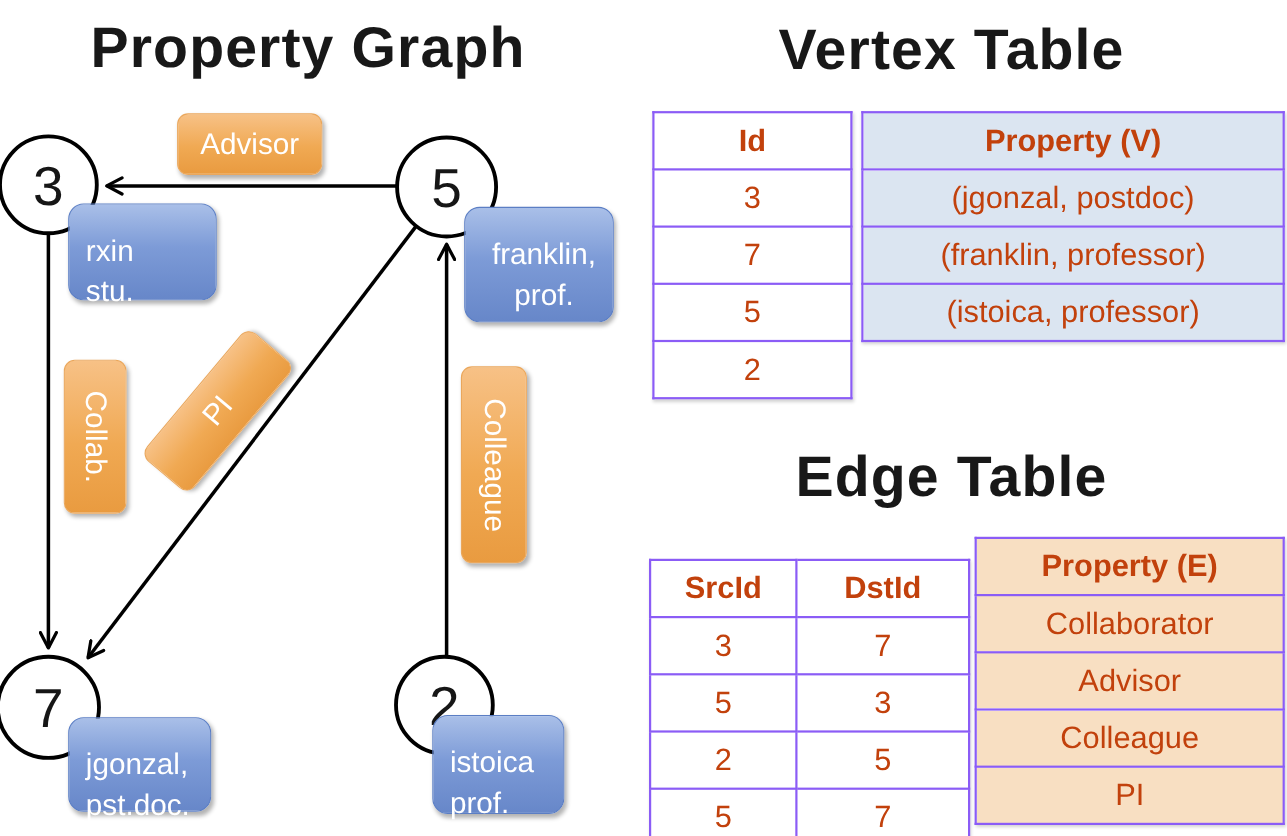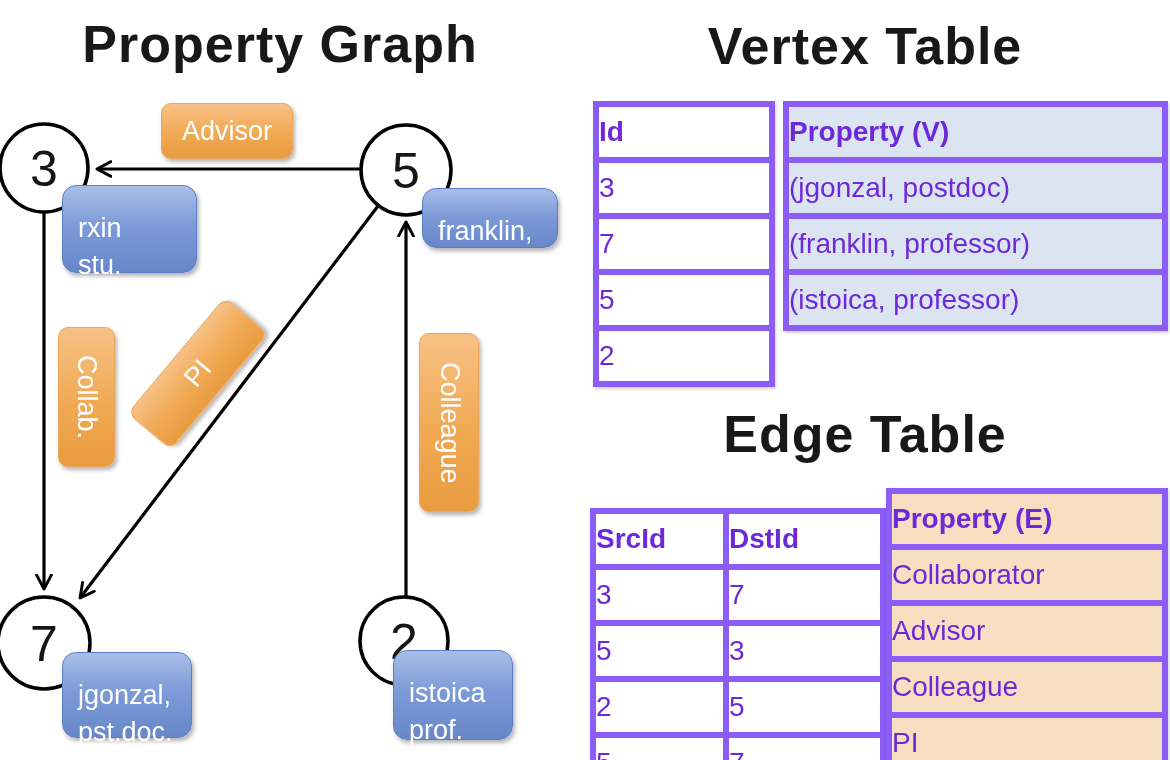--- a/index.html
+++ b/index.html
@@ -37,33 +37,33 @@
   
   .vbox {
     position:absolute; box-sizing:border-box;
     background:linear-gradient(180deg,#a9bfe8 0%, #7d9bd7 45%, #6787c9 100%);
     border:1.5px solid #5b7ec4; border-radius:14px;
     box-shadow:2px 3px 4px rgba(0,0,0,0.30);
     color:#ffffff; font-size:27px; font-weight:300; line-height:1.38;
     padding:24px 6px 6px 15px;
   }
   .vbox-rxin     { left:62px;  top:185px; width:135px; height:88px; }
-  .vbox-franklin { left:422px; top:188px; width:136px; height:60px; }
+  .vbox-franklin { left:422px; top:188px; width:136px; height:105px;text-align:center; }
   .vbox-jgonzal  { left:62px;  top:652px; width:130px; height:86px; }
   .vbox-istoica  { left:393px; top:650px; width:120px; height:90px; }
   .vbox span { display:block; }
 
   
   table {
     position:absolute; border-collapse:collapse; table-layout:fixed;
     box-shadow:1px 2px 3px rgba(0,0,0,0.18); background:#ffffff;
   }
   td {
-    border:6px solid #8b5cf6; height:50px; text-align:left; vertical-align:middle;
-    font-size:28px; font-weight:300; padding:0; overflow:hidden; color:#6d28d9;
+    border:2px solid #8b5cf6; height:50px; text-align:center; vertical-align:middle;
+    font-size:28px; font-weight:300; padding:0; overflow:hidden; color:#c2410c;
   }
   td.hdr { font-weight:bold; }
   .vt-id   { left:593px; top:101px; width:182px; }
   .vt-prop { left:783px; top:101px; width:385px; }
   .vt-prop td { background:#dbe5f1; }
   .et-ids  { left:590px; top:508px; width:290px; }
   .et-prop { left:886px; top:488px; width:282px; }
   .et-prop td { background:#f8dfc2; }
 </style>
 </head>

